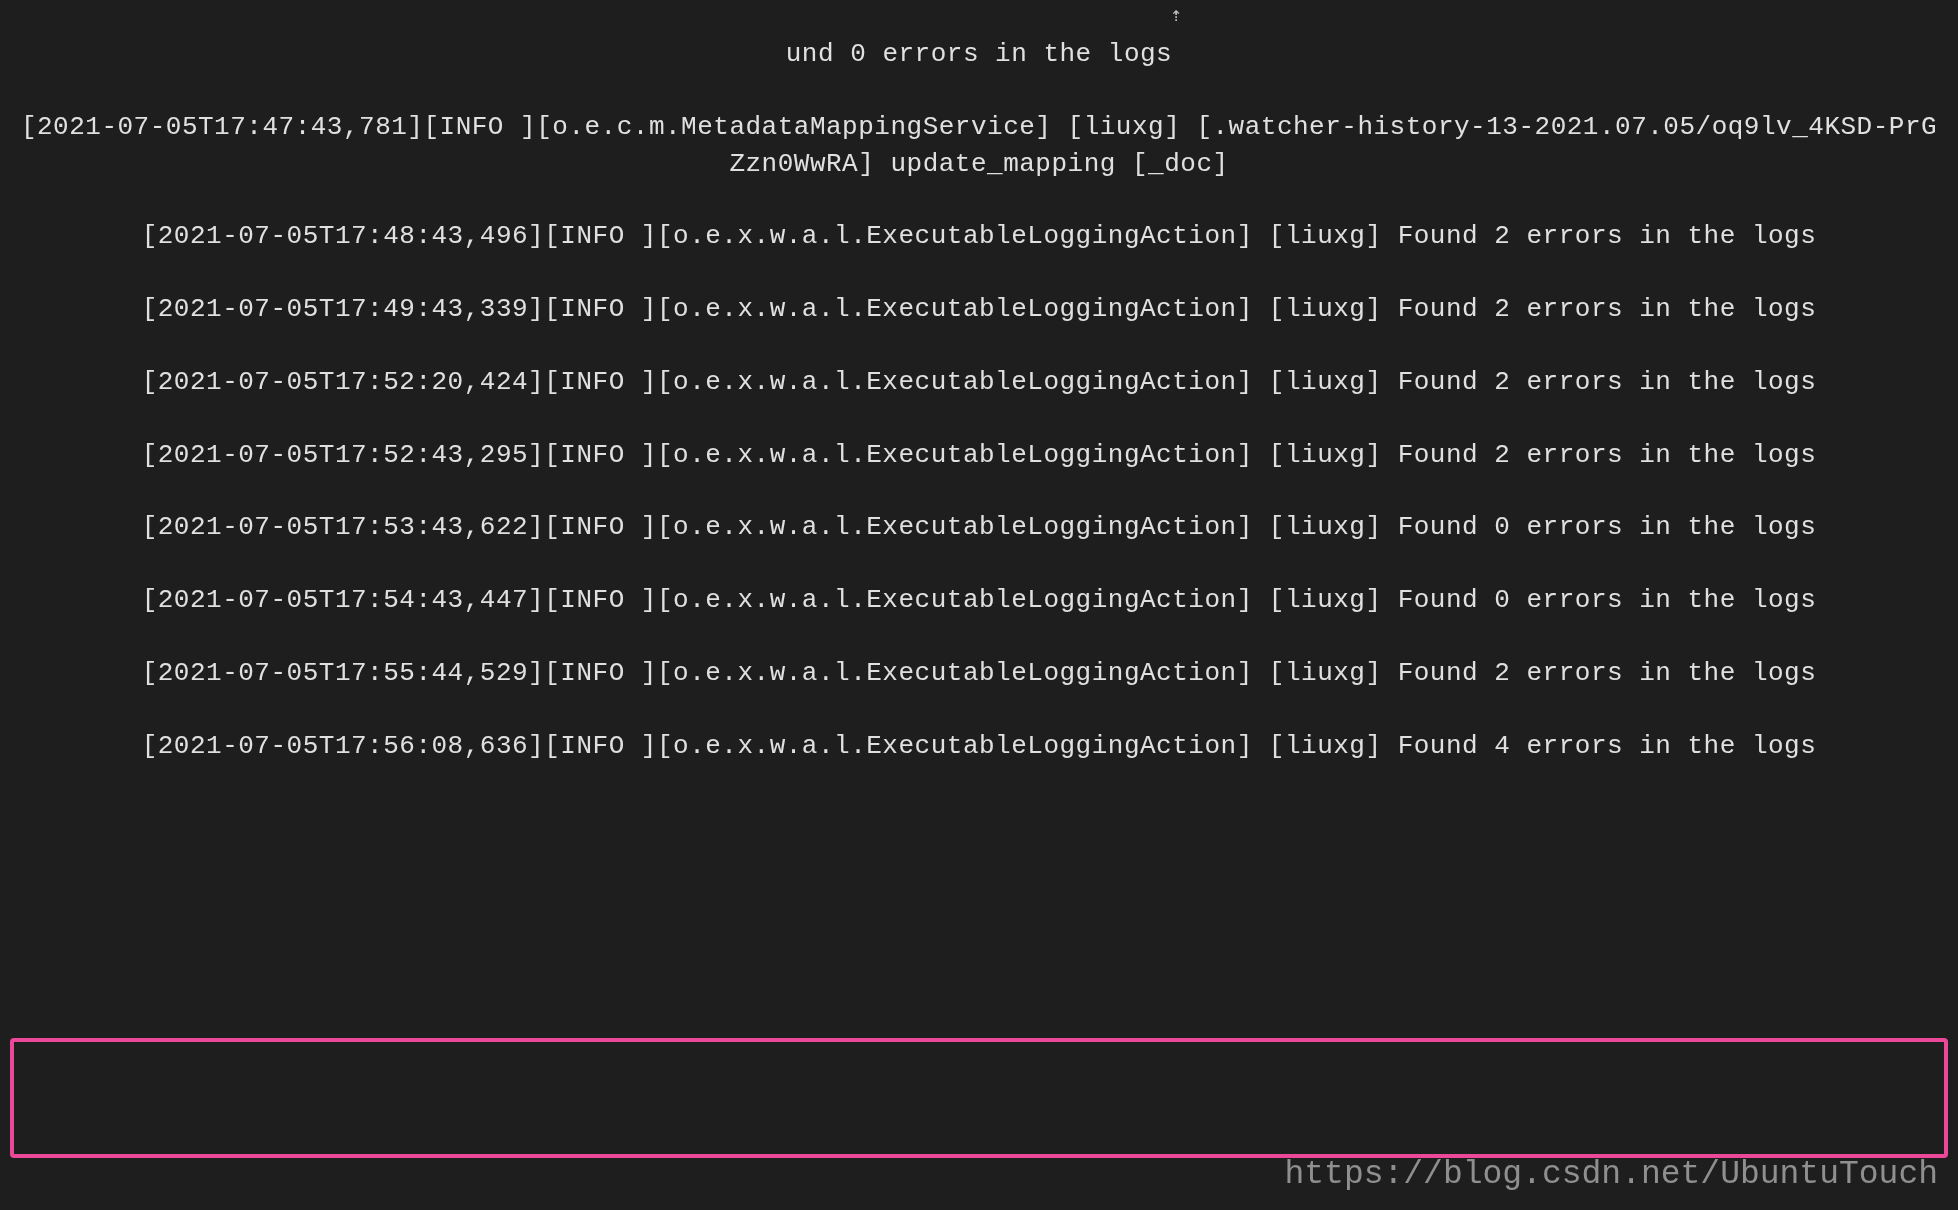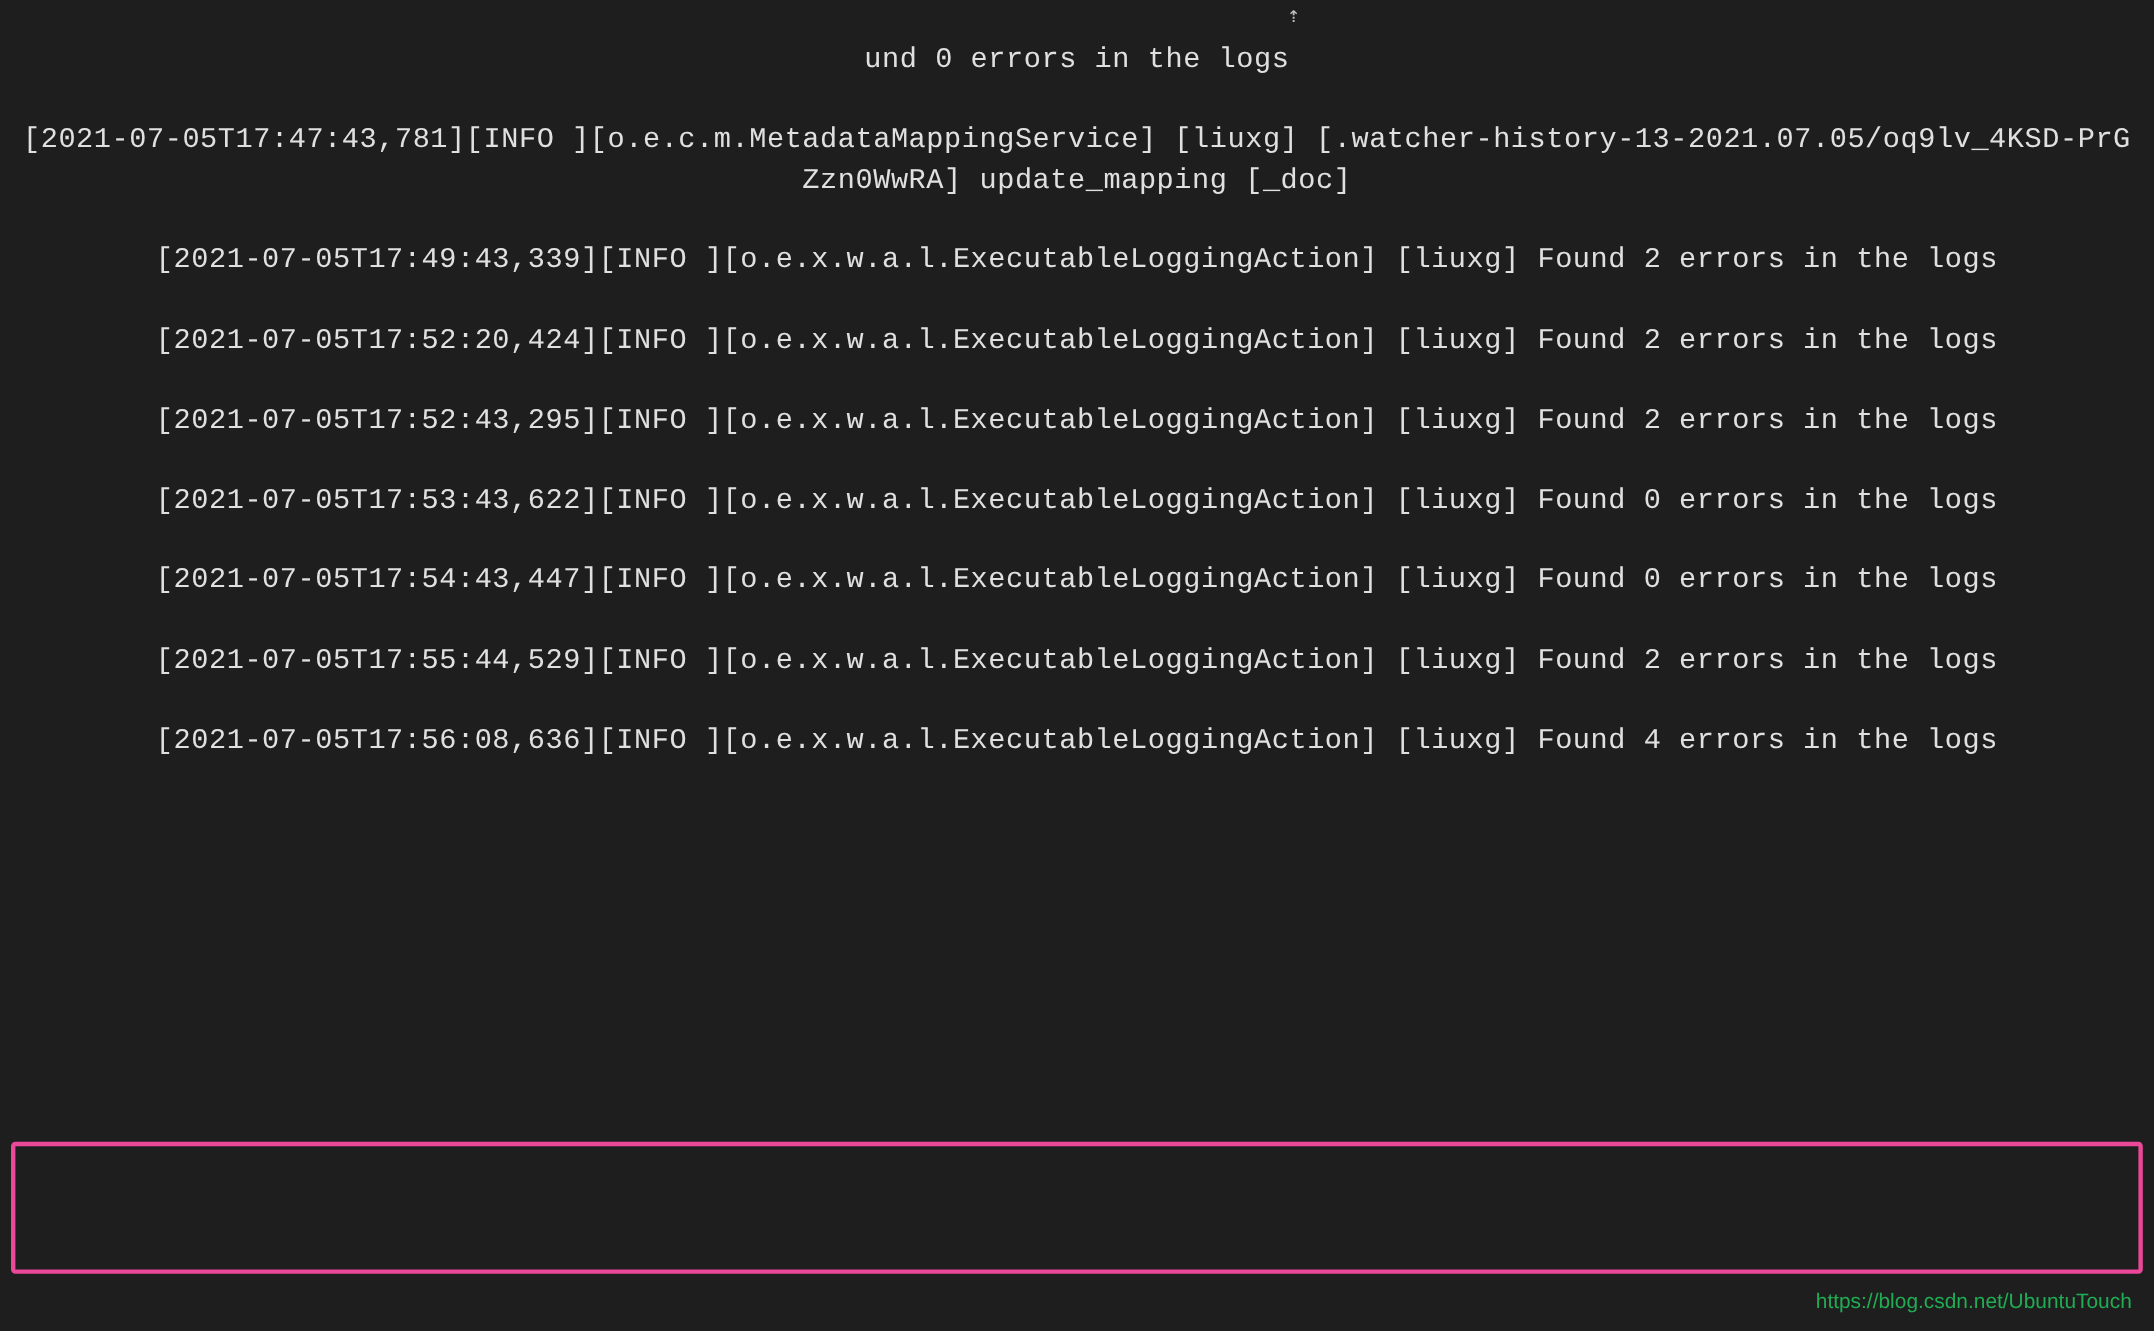--- a/index.html
+++ b/index.html
@@ -36,43 +36,44 @@
       right: 10px;
       top: 1038px;
       height: 120px;
       pointer-events: none;
       z-index: 10;
     }
     .watermark {
       position: absolute;
       bottom: 12px;
       right: 20px;
-      color: #22c55e;
-      font-size: 19px;
-      font-family: Liberation Sans, sans-serif;
+      color: #a3a3a3;
+      font-size: 33px;
+      font-family: Liberation Mono, monospace;
       opacity: 0.85;
       z-index: 5;
     }
     .cursor-indicator {
       position: absolute;
       top: 2px;
       left: 1170px;
       color: #c0c0c0;
       font-size: 20px;
       z-index: 3;
     }
   </style>
 </head>
 <body>
 
 <div class="cursor-indicator">⇡</div>
 
 <div class="terminal-content">
 <span class="log-line">und 0 errors in the logs</span>
 <span class="log-line">[2021-07-05T17:47:43,781][INFO ][o.e.c.m.MetadataMappingService] [liuxg] [.watcher-history-13-2021.07.05/oq9lv_4KSD-PrGZzn0WwRA] update_mapping [_doc]</span>
+<span class="log-line">[2021-07-05T17:48:43,496][INFO ][o.e.x.w.a.l.ExecutableLoggingAction] [liuxg] Found 2 errors in the logs</span>
 <span class="log-line">[2021-07-05T17:49:43,339][INFO ][o.e.x.w.a.l.ExecutableLoggingAction] [liuxg] Found 2 errors in the logs</span>
 <span class="log-line">[2021-07-05T17:52:20,424][INFO ][o.e.x.w.a.l.ExecutableLoggingAction] [liuxg] Found 2 errors in the logs</span>
 <span class="log-line">[2021-07-05T17:52:43,295][INFO ][o.e.x.w.a.l.ExecutableLoggingAction] [liuxg] Found 2 errors in the logs</span>
 <span class="log-line">[2021-07-05T17:53:43,622][INFO ][o.e.x.w.a.l.ExecutableLoggingAction] [liuxg] Found 0 errors in the logs</span>
 <span class="log-line">[2021-07-05T17:54:43,447][INFO ][o.e.x.w.a.l.ExecutableLoggingAction] [liuxg] Found 0 errors in the logs</span>
 <span class="log-line">[2021-07-05T17:55:44,529][INFO ][o.e.x.w.a.l.ExecutableLoggingAction] [liuxg] Found 2 errors in the logs</span>
 <span class="log-line">[2021-07-05T17:56:08,636][INFO ][o.e.x.w.a.l.ExecutableLoggingAction] [liuxg] Found 4 errors in the logs</span>
 </div>
 
 <div class="highlight-box"></div>

